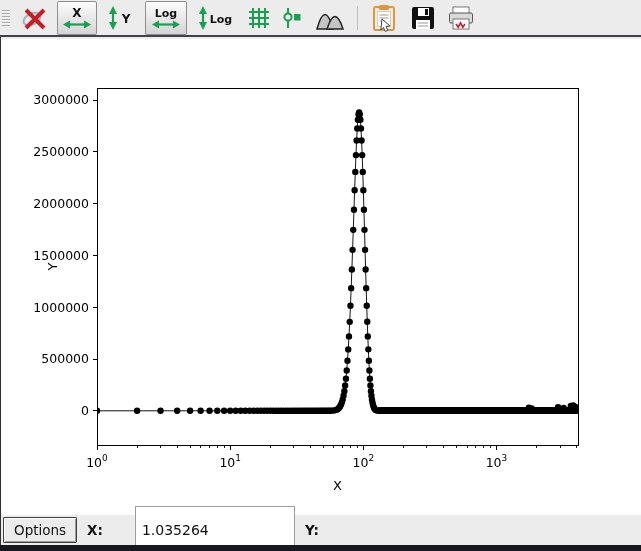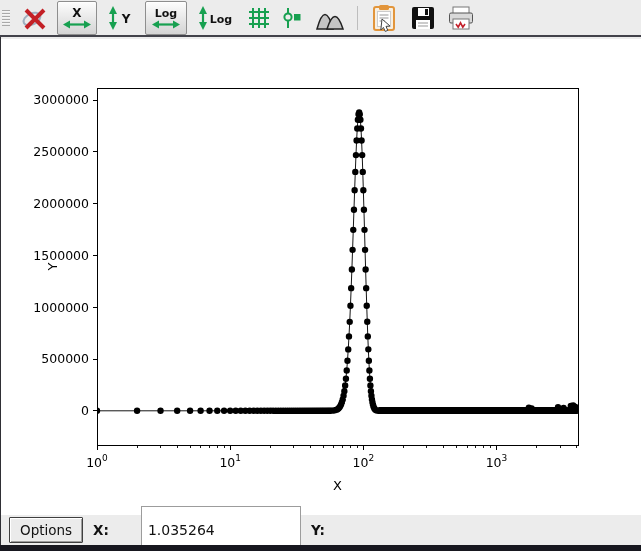--- a/index.html
+++ b/index.html
@@ -21,21 +21,21 @@
           box-shadow:inset 0 1px 0 #ffffff;}
   .tb-sep{width:1px;height:24px;background:#bdbdbd;margin:0 7px;}
 
   
   #canvas-area{position:absolute;left:1px;top:39px;width:640px;height:476px;background:#ffffff;}
   #plot-svg{position:absolute;left:0;top:0;}
 
   
   #statusbar{position:absolute;left:1px;top:515px;width:640px;height:30px;background:#ececec;
              display:flex;align-items:center;}
-  #options-btn{margin-left:8px;height:26px;padding:0 10px;font-size:13.5px;color:#111;
+  #options-btn{margin-left:2px;height:26px;padding:0 10px;font-size:13.5px;color:#111;
                font-family:"DejaVu Sans",sans-serif;
                background:#ebebeb;border:1px solid #3f3f3f;border-radius:1px;
                box-shadow:inset 1px 1px 0 #ffffff, inset -1px -1px 0 #9c9c9c;}
   .coord-label{font-weight:bold;font-size:13.5px;color:#111;margin:0 4px 0 10px;}
   .coord-input{width:146px;height:20px;border:1px solid #9c9c9c;background:#ffffff;
                font-size:14px;font-family:"DejaVu Sans",sans-serif;color:#111;padding:13px 6px;margin-left:28px;}
 </style>
 </head>
 <body>
 

